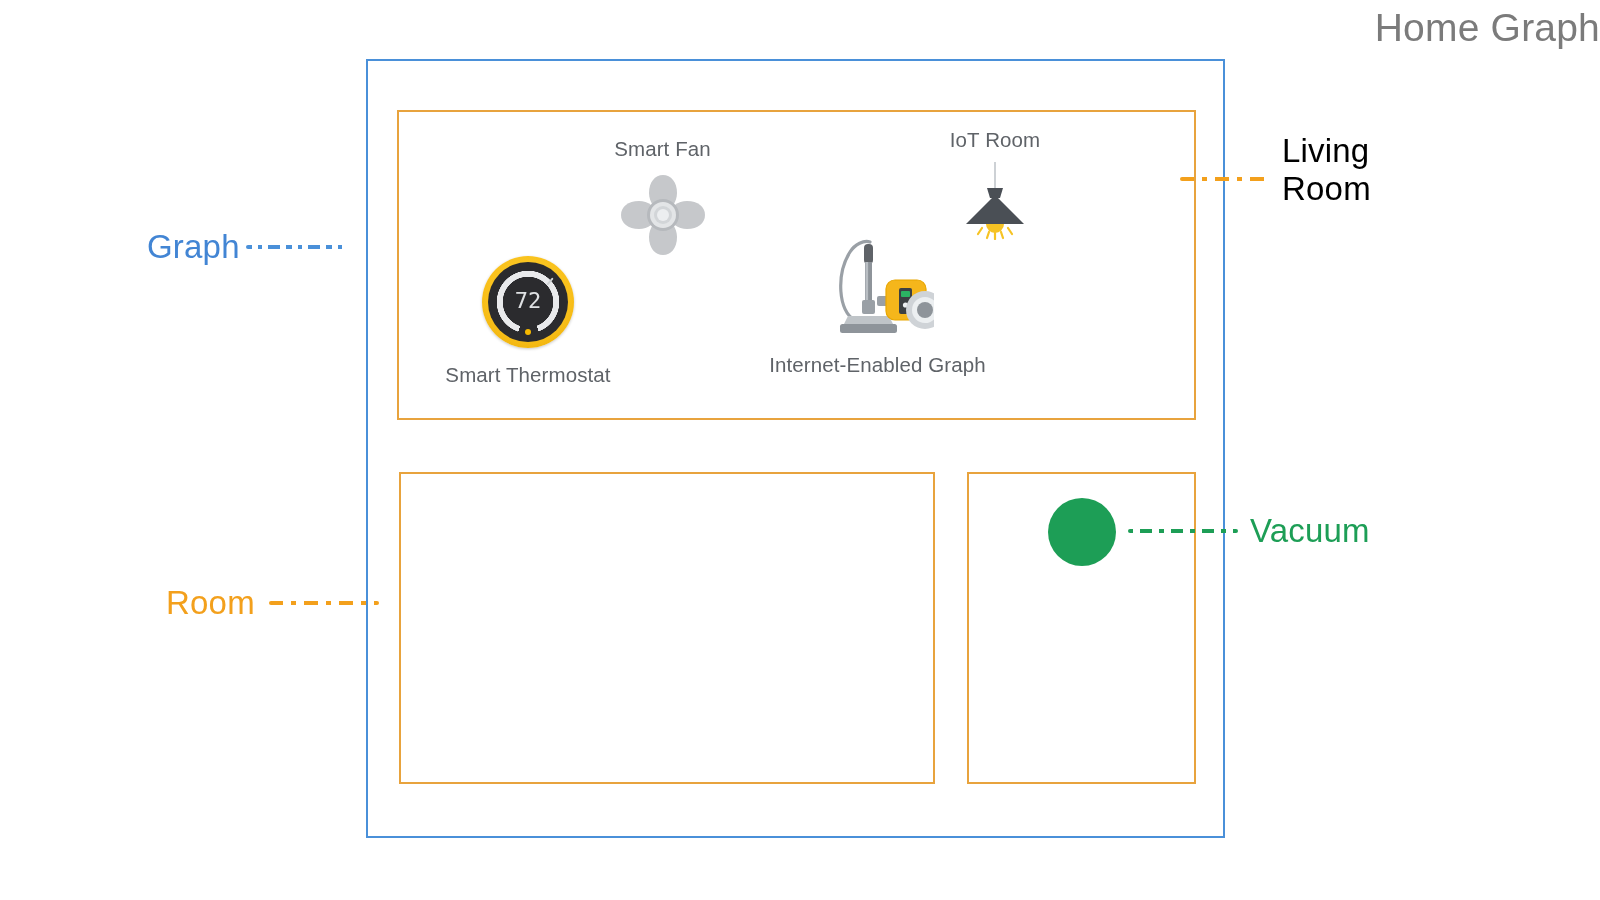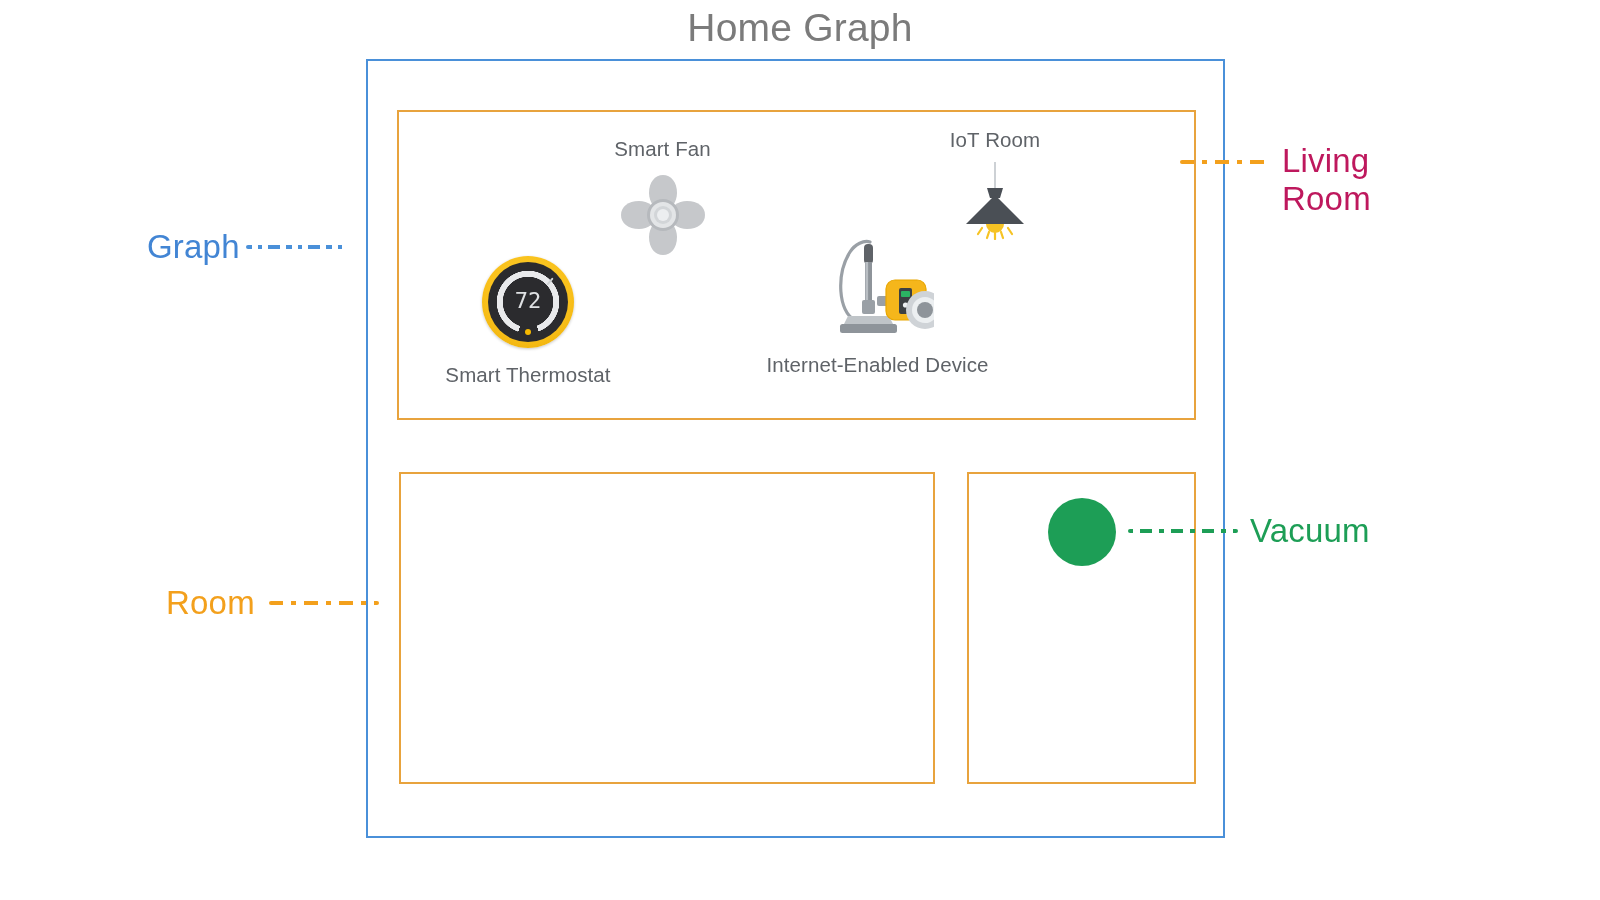--- a/index.html
+++ b/index.html
@@ -15,21 +15,21 @@
     font-family: "Liberation Sans", sans-serif;
     -webkit-font-smoothing: antialiased;
   }
 
   
   #page-title {
     position: absolute;
     left: 0;
     top: 6px;
     width: 1600px;
-    text-align: center;
+    text-align: right;
     font-size: 39px;
     font-weight: 400;
     color: #7b7b7b;
     letter-spacing: 0.2px;
   }
 
   
   #home-box {
     position: absolute;
     left: 366px;
@@ -211,23 +211,23 @@
 
   #annot-room {
     left: 166px;
     top: 584px;
     color: #f3a01c;
   }
   #annot-room .leader { width: 110px; margin-left: 14px; }
 
   #annot-living {
     left: 1180px;
-    top: 142px;
-    color: #be185d;
-    align-items: flex-start;
+    top: 132px;
+    color: #000000;
+    align-items: center;
   }
   #annot-living .leader { width: 90px; margin-top: 18px; margin-right: 12px; }
 
   #annot-device {
     left: 1128px;
     top: 512px;
     color: #1d9e56;
   }
   #annot-device .leader { width: 110px; margin-right: 12px; }
 </style>
@@ -293,21 +293,21 @@
 
       <rect x="77" y="54" width="13" height="26" rx="2" fill="#3c4043"></rect>
       <rect x="79" y="57" width="9" height="6" rx="1" fill="#2bb463"></rect>
       <circle cx="83.5" cy="71" r="2.6" fill="#eceff1"></circle>
 
       <circle cx="103" cy="76" r="19" fill="#cfd3d7"></circle>
       <circle cx="103" cy="76" r="13" fill="#eceff1"></circle>
       <circle cx="103" cy="76" r="8" fill="#8e949a"></circle>
     </svg>
   </div>
-  <div class="device-label">Internet-Enabled Device</div>
+  <div class="device-label">Internet-Enabled Graph</div>
 </div>
 
 <div class="device" id="dev-lamp">
   <div class="device-label">IoT Room</div>
   <div class="device-art">
     <svg viewBox="0 0 86 78" width="86" height="78">
       <line x1="43" y1="0" x2="43" y2="26" stroke="#cdd1d5" stroke-width="2"></line>
       <path d="M35 26 h16 l-3 10 h-10 z" fill="#4a4f55"></path>
       <path d="M43 33 L72 62 H14 Z" fill="#4a4f55"></path>
       <path d="M34 62 a9 9 0 0 0 18 0 z" fill="#f6c324"></path>

